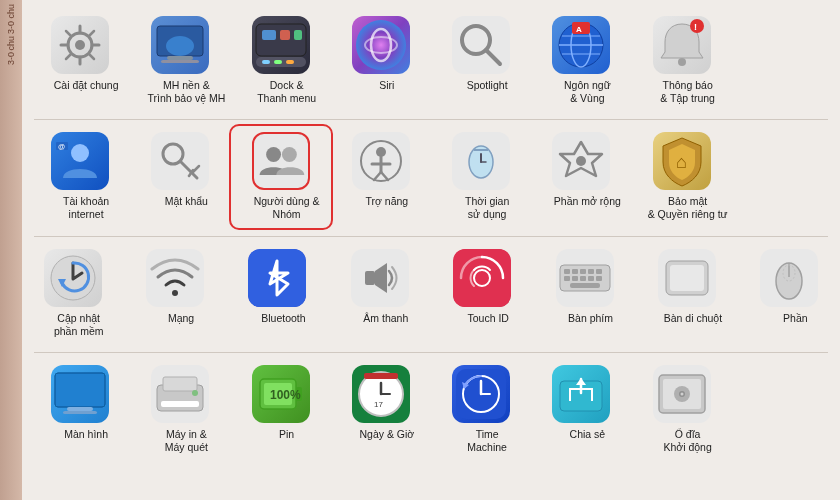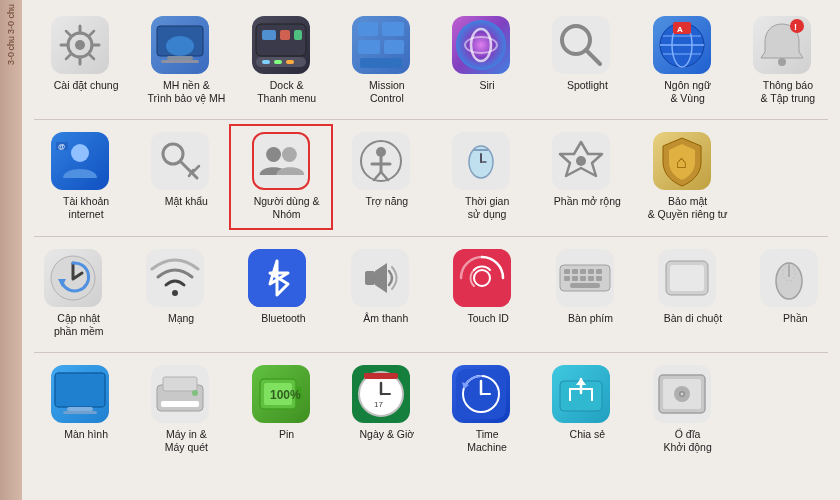--- a/index.html
+++ b/index.html
@@ -70,21 +70,21 @@
       align-items: center;
       justify-content: flex-start;
       padding: 6px 4px 6px 4px;
       cursor: pointer;
       border-radius: 8px;
       transition: background 0.1s;
       min-width: 0;
     }
     .icon-item.selected {
       outline: 2px solid #e03030;
-      border-radius: 0;
+      border-radius: 8px;
     }
     .icon-box {
       width: 58px;
       height: 58px;
       border-radius: 12px;
       display: flex;
       align-items: center;
       justify-content: center;
       margin-bottom: 5px;
       overflow: hidden;
@@ -192,32 +192,20 @@
             <rect x="22" y="44" width="8" height="4" rx="2" fill="#80ff80"></rect>
             <rect x="34" y="44" width="8" height="4" rx="2" fill="#ffaa40"></rect>
             <rect x="10" y="14" width="14" height="10" rx="2" fill="#5090d0"></rect>
             <rect x="28" y="14" width="10" height="10" rx="2" fill="#d06050"></rect>
             <rect x="42" y="14" width="8" height="10" rx="2" fill="#50c080"></rect>
           </svg>
       </div>
       <span class="icon-label">Dock &amp;<br>Thanh menu</span>
     </div>
 
-    <div class="icon-item">
-      <div class="icon-box ic-mission">
-        <svg viewBox="0 0 58 58" class="icon-svg">
-            <rect x="6" y="6" width="20" height="14" rx="2" fill="#5090e0"></rect>
-            <rect x="30" y="6" width="22" height="14" rx="2" fill="#5090e0"></rect>
-            <rect x="6" y="24" width="22" height="14" rx="2" fill="#5090e0"></rect>
-            <rect x="32" y="24" width="20" height="14" rx="2" fill="#5090e0"></rect>
-            <rect x="8" y="42" width="42" height="10" rx="2" fill="#3070c0"></rect>
-          </svg>
-      </div>
-      <span class="icon-label">Mission<br>Control</span>
-    </div>
 
     <div class="icon-item">
       <div class="icon-box ic-siri">
         <svg viewBox="0 0 58 58" class="icon-svg">
             <defs>
               <radialGradient id="sg" cx="50%" cy="50%">
                 <stop offset="0%" stop-color="#e080f0"></stop>
                 <stop offset="50%" stop-color="#8040c0"></stop>
                 <stop offset="100%" stop-color="#4080e0"></stop>
               </radialGradient>

